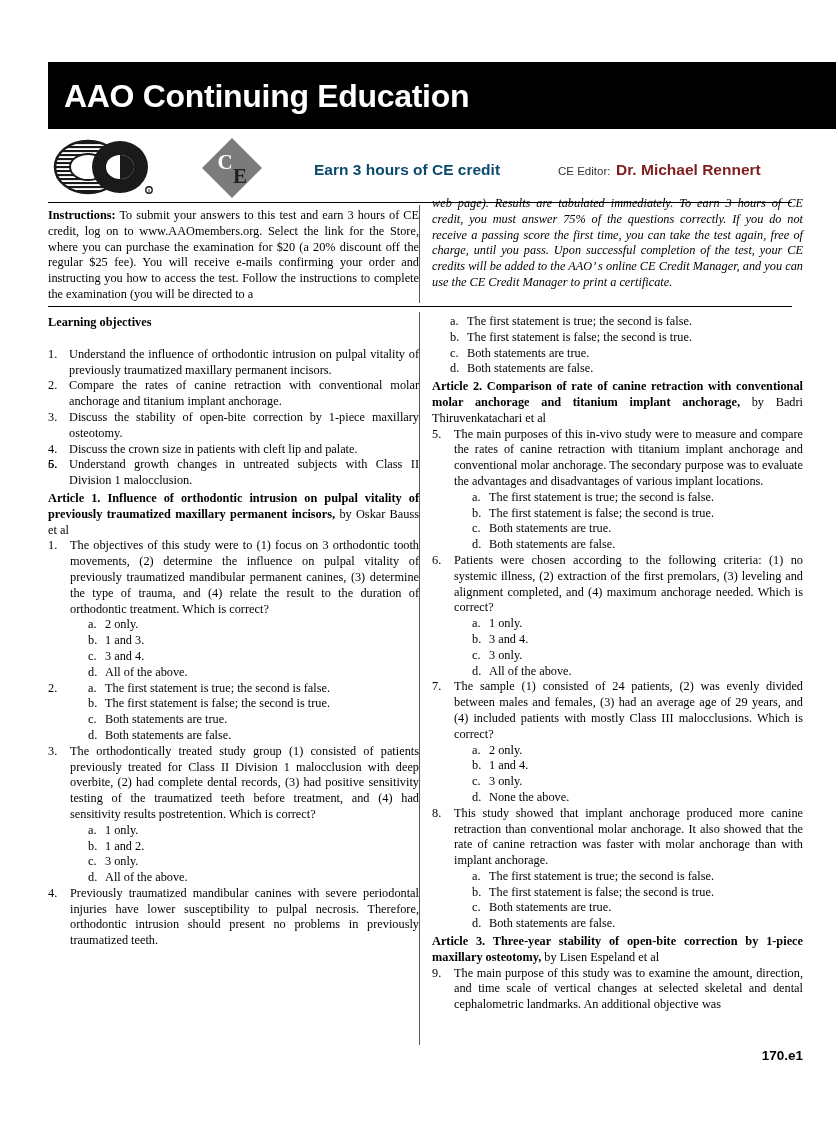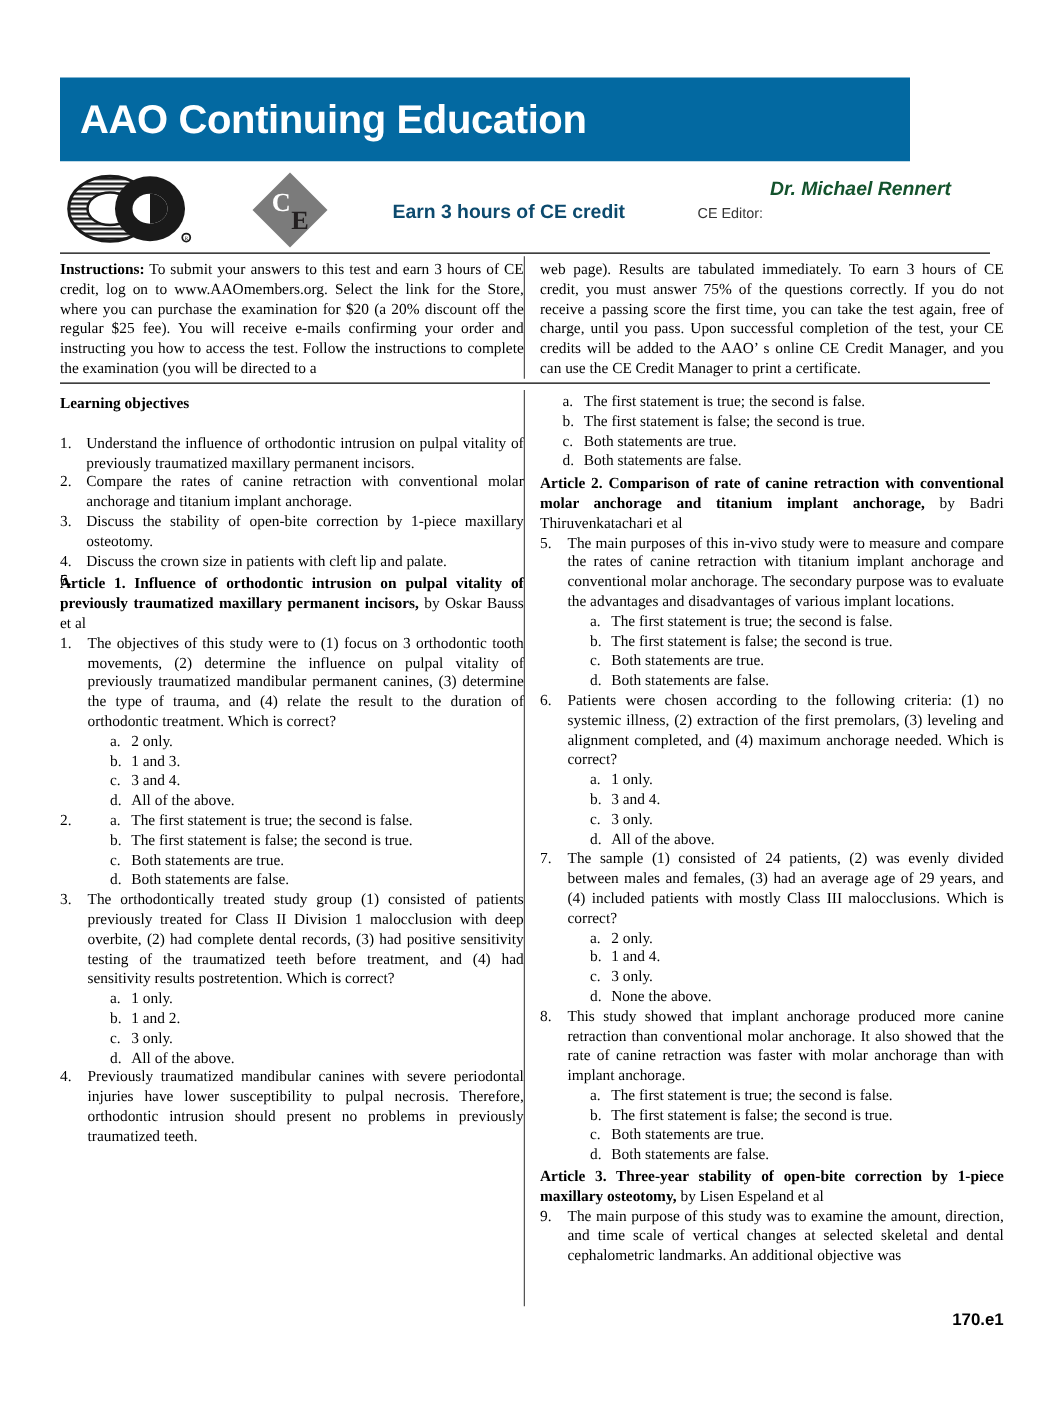--- a/index.html
+++ b/index.html
@@ -20,23 +20,23 @@
     left: 0; top: 0;
     width: 838px;
     height: 1122px;
   }
 
   
   .masthead {
     position: absolute;
     left: 48px;
     top: 62px;
-    width: 680px;
+    width: 788px;
     height: 67px;
-    background: #0369a1;
+    background: #000000;
   }
   .masthead-title {
     position: absolute;
     left: 16px;
     top: 50%;
     transform: translateY(-50%);
     color: #ffffff;
     font-family: "Liberation Sans", "DejaVu Sans", sans-serif;
     font-weight: bold;
     font-size: 32px;
@@ -86,27 +86,26 @@
     left: 510px;
     top: 29px;
     font-family: "Liberation Sans", "DejaVu Sans", sans-serif;
     font-size: 11.5px;
     white-space: nowrap;
     color: #333333;
   }
   .ce-editor-name {
     position: absolute;
     left: 568px;
-    top: 7px;
+    top: 25px;
     font-family: "Liberation Sans", "DejaVu Sans", sans-serif;
     font-weight: bold;
     font-size: 15.5px;
     white-space: nowrap;
-    color: #14532d;
-    font-style: italic;
+    color: #7f1d1d;
   }
 
   
   .rule-top {
     position: absolute;
     left: 48px;
     top: 202px;
     width: 744px;
     height: 1px;
     background: #000000;
@@ -141,21 +140,21 @@
     position: absolute;
     width: 371px;
     font-size: 12.3px;
     line-height: 1.285;
     text-align: justify;
   }
   .col-left  { left: 48px; }
   .col-right { left: 432px; }
 
   .intro-left  { top: 208px; }
-  .intro-right { top: 208px; }
+  .intro-right { top: 196px; font-style: italic; }
   .body-left   { top: 314px; }
   .body-right  { top: 314px; }
 
   p { margin: 0; }
 
   .para {
     text-align: justify;
     text-justify: inter-word;
     hyphens: none;
   }
@@ -300,21 +299,21 @@
   <div class="col col-left body-left">
 
     <div class="section-head">Learning objectives</div>
 
     <ol class="objectives">
       <li><span class="num">1.</span><span>Understand the influence of orthodontic intrusion on pulpal vitality of previously traumatized maxillary permanent incisors.</span></li>
       <li><span class="num">2.</span><span>Compare the rates of canine retraction with conventional molar anchorage and titanium implant anchorage.</span></li>
       <li><span class="num">3.</span><span>Discuss the stability of open-bite correction by 1-piece maxillary osteotomy.</span></li>
       <li><span class="num">4.</span><span>Discuss the crown size in patients with cleft lip and palate.</span></li>
       <li><span class="num">5.</span></li>
-      <li><span class="num">6.</span></li>
+      <li><span class="num">6.</span><span>Understand growth changes in untreated subjects with Class II Division 1 malocclusion.</span></li>
     </ol>
 
     <p class="article-head"><span>Article 1. Influence of orthodontic intrusion on pulpal vitality of previously traumatized maxillary permanent incisors,</span><span class="authors"> by Oskar Bauss et al</span></p>
 
     <ol class="questions qblock">
 
       <li>
         <span class="num">1.</span><span>The objectives of this study were to (1) focus on 3 orthodontic tooth movements, (2) determine the influence on pulpal vitality of previously traumatized mandibular permanent canines, (3) determine the type of trauma, and (4) relate the result to the duration of orthodontic treatment. Which is correct?</span>
         <ul class="choices">
           <li><span class="letter">a.</span><span>2 only.</span></li>

